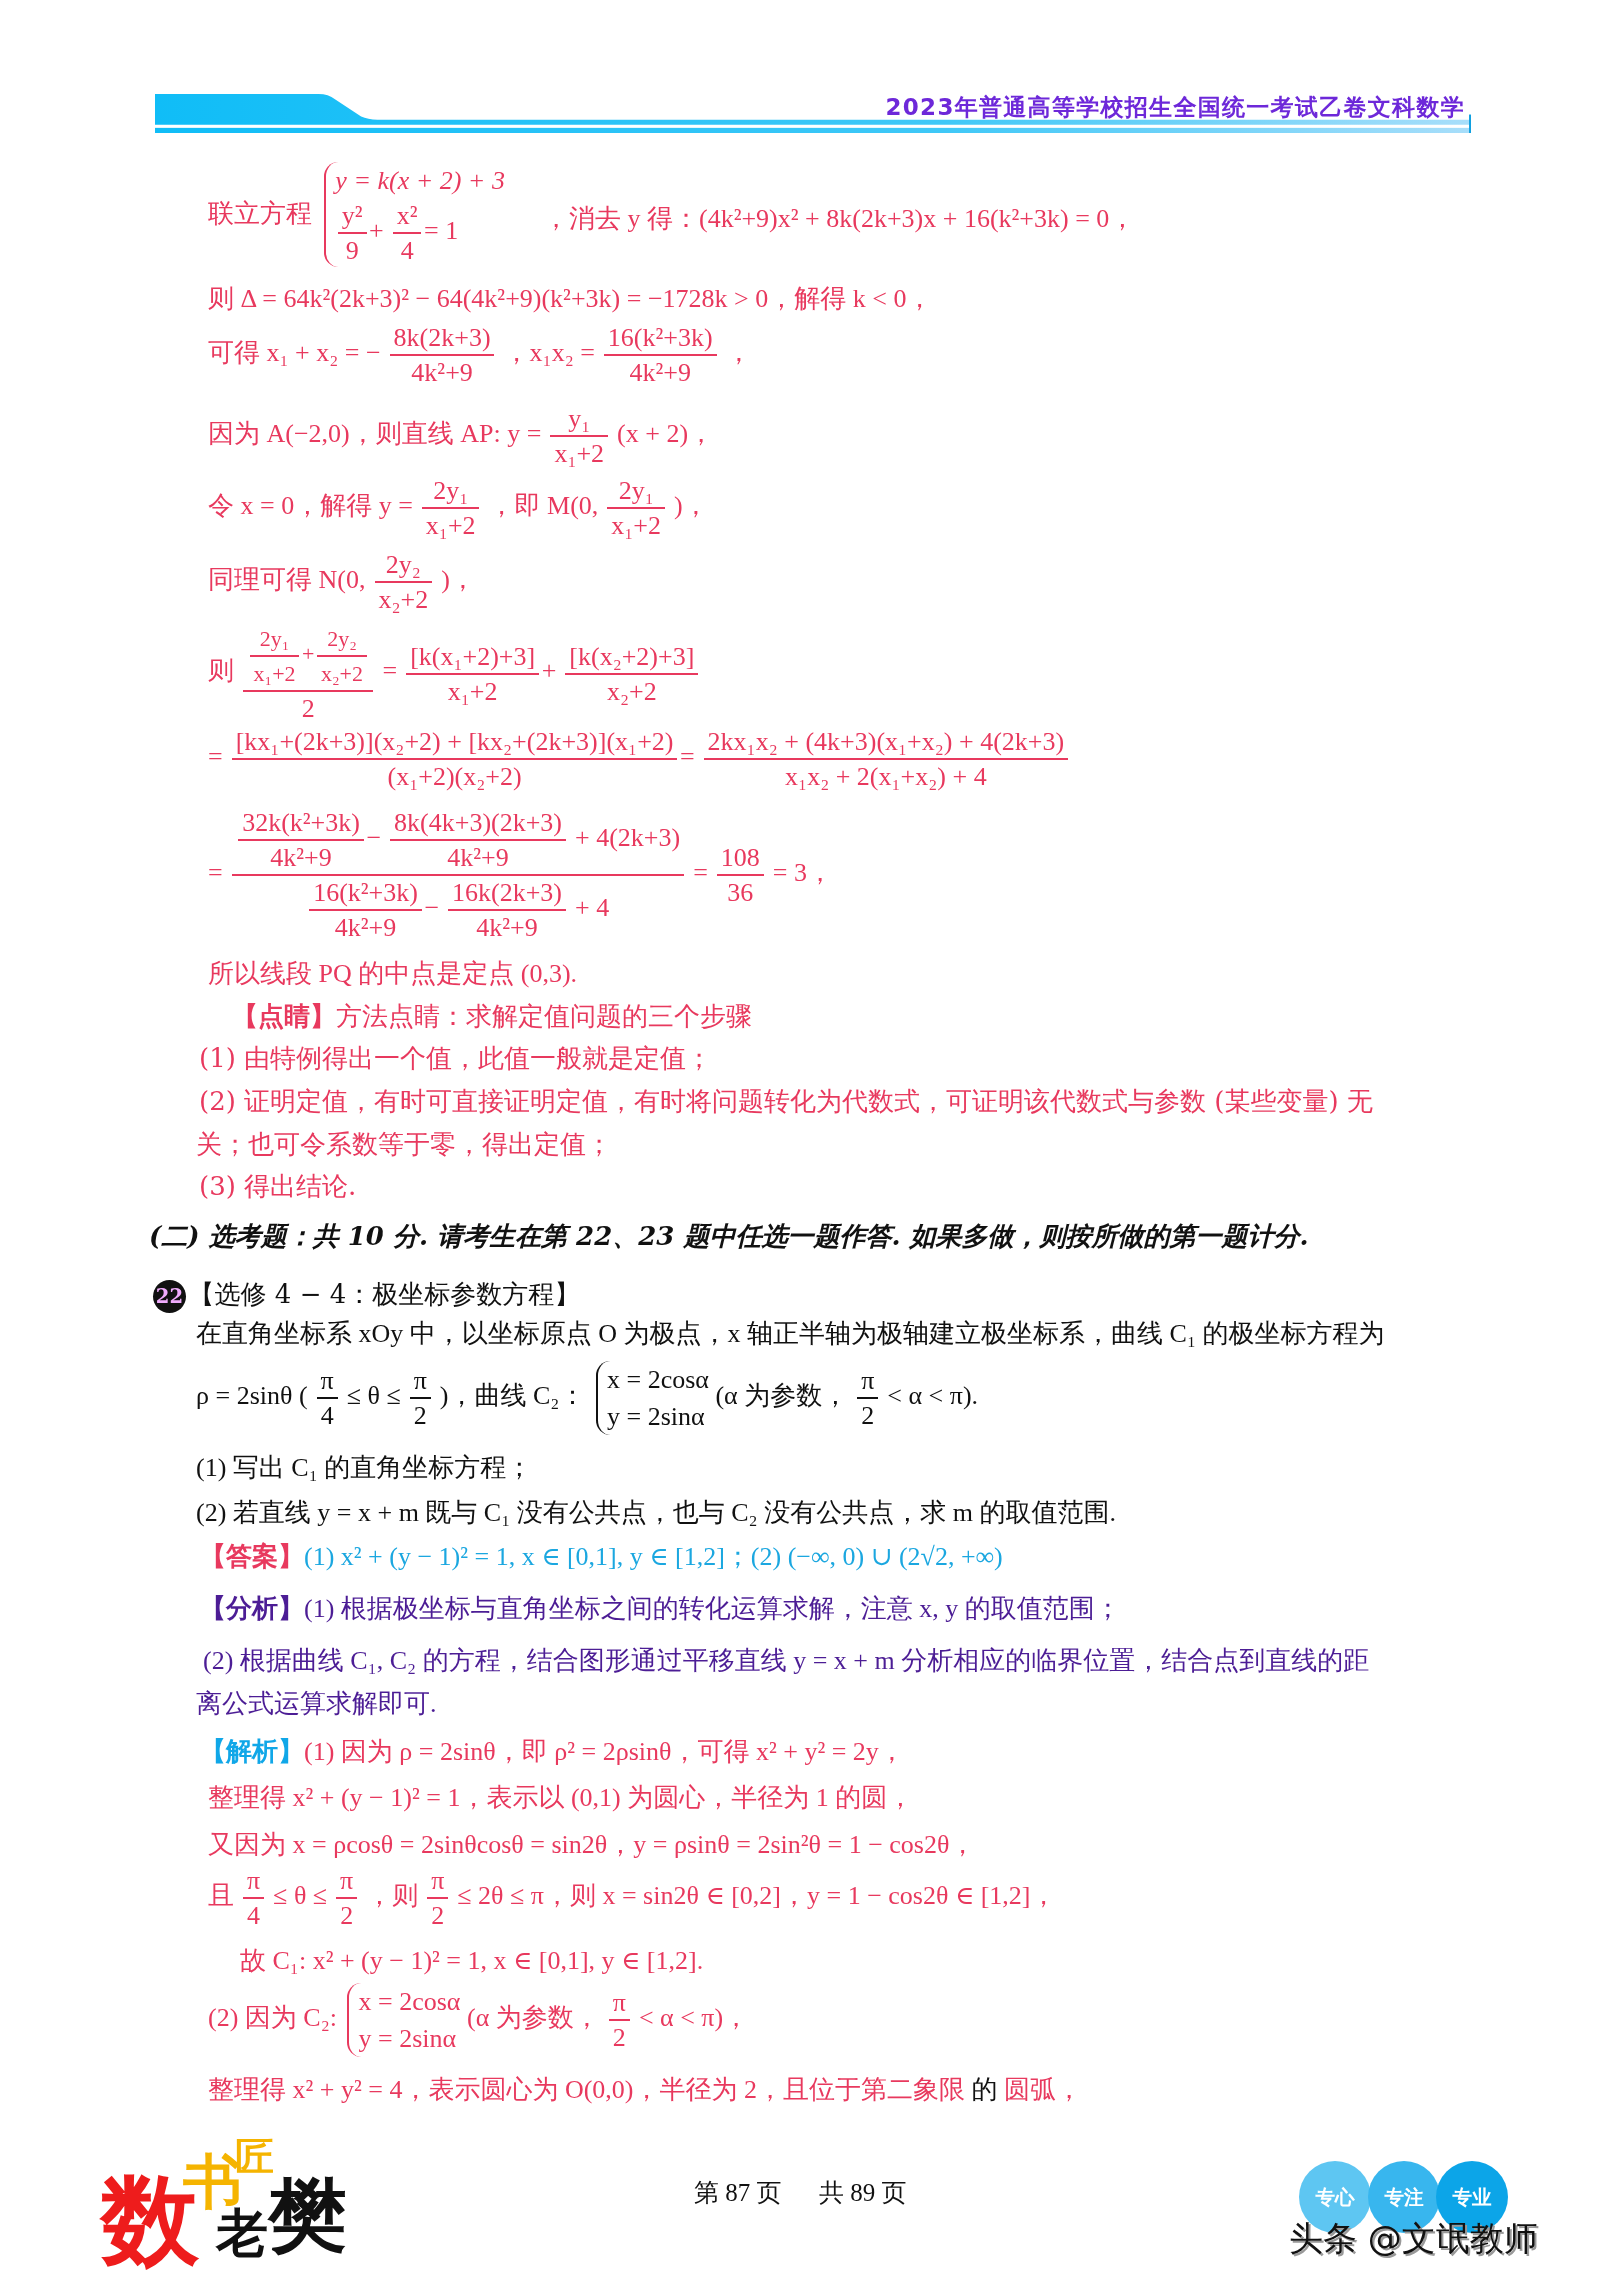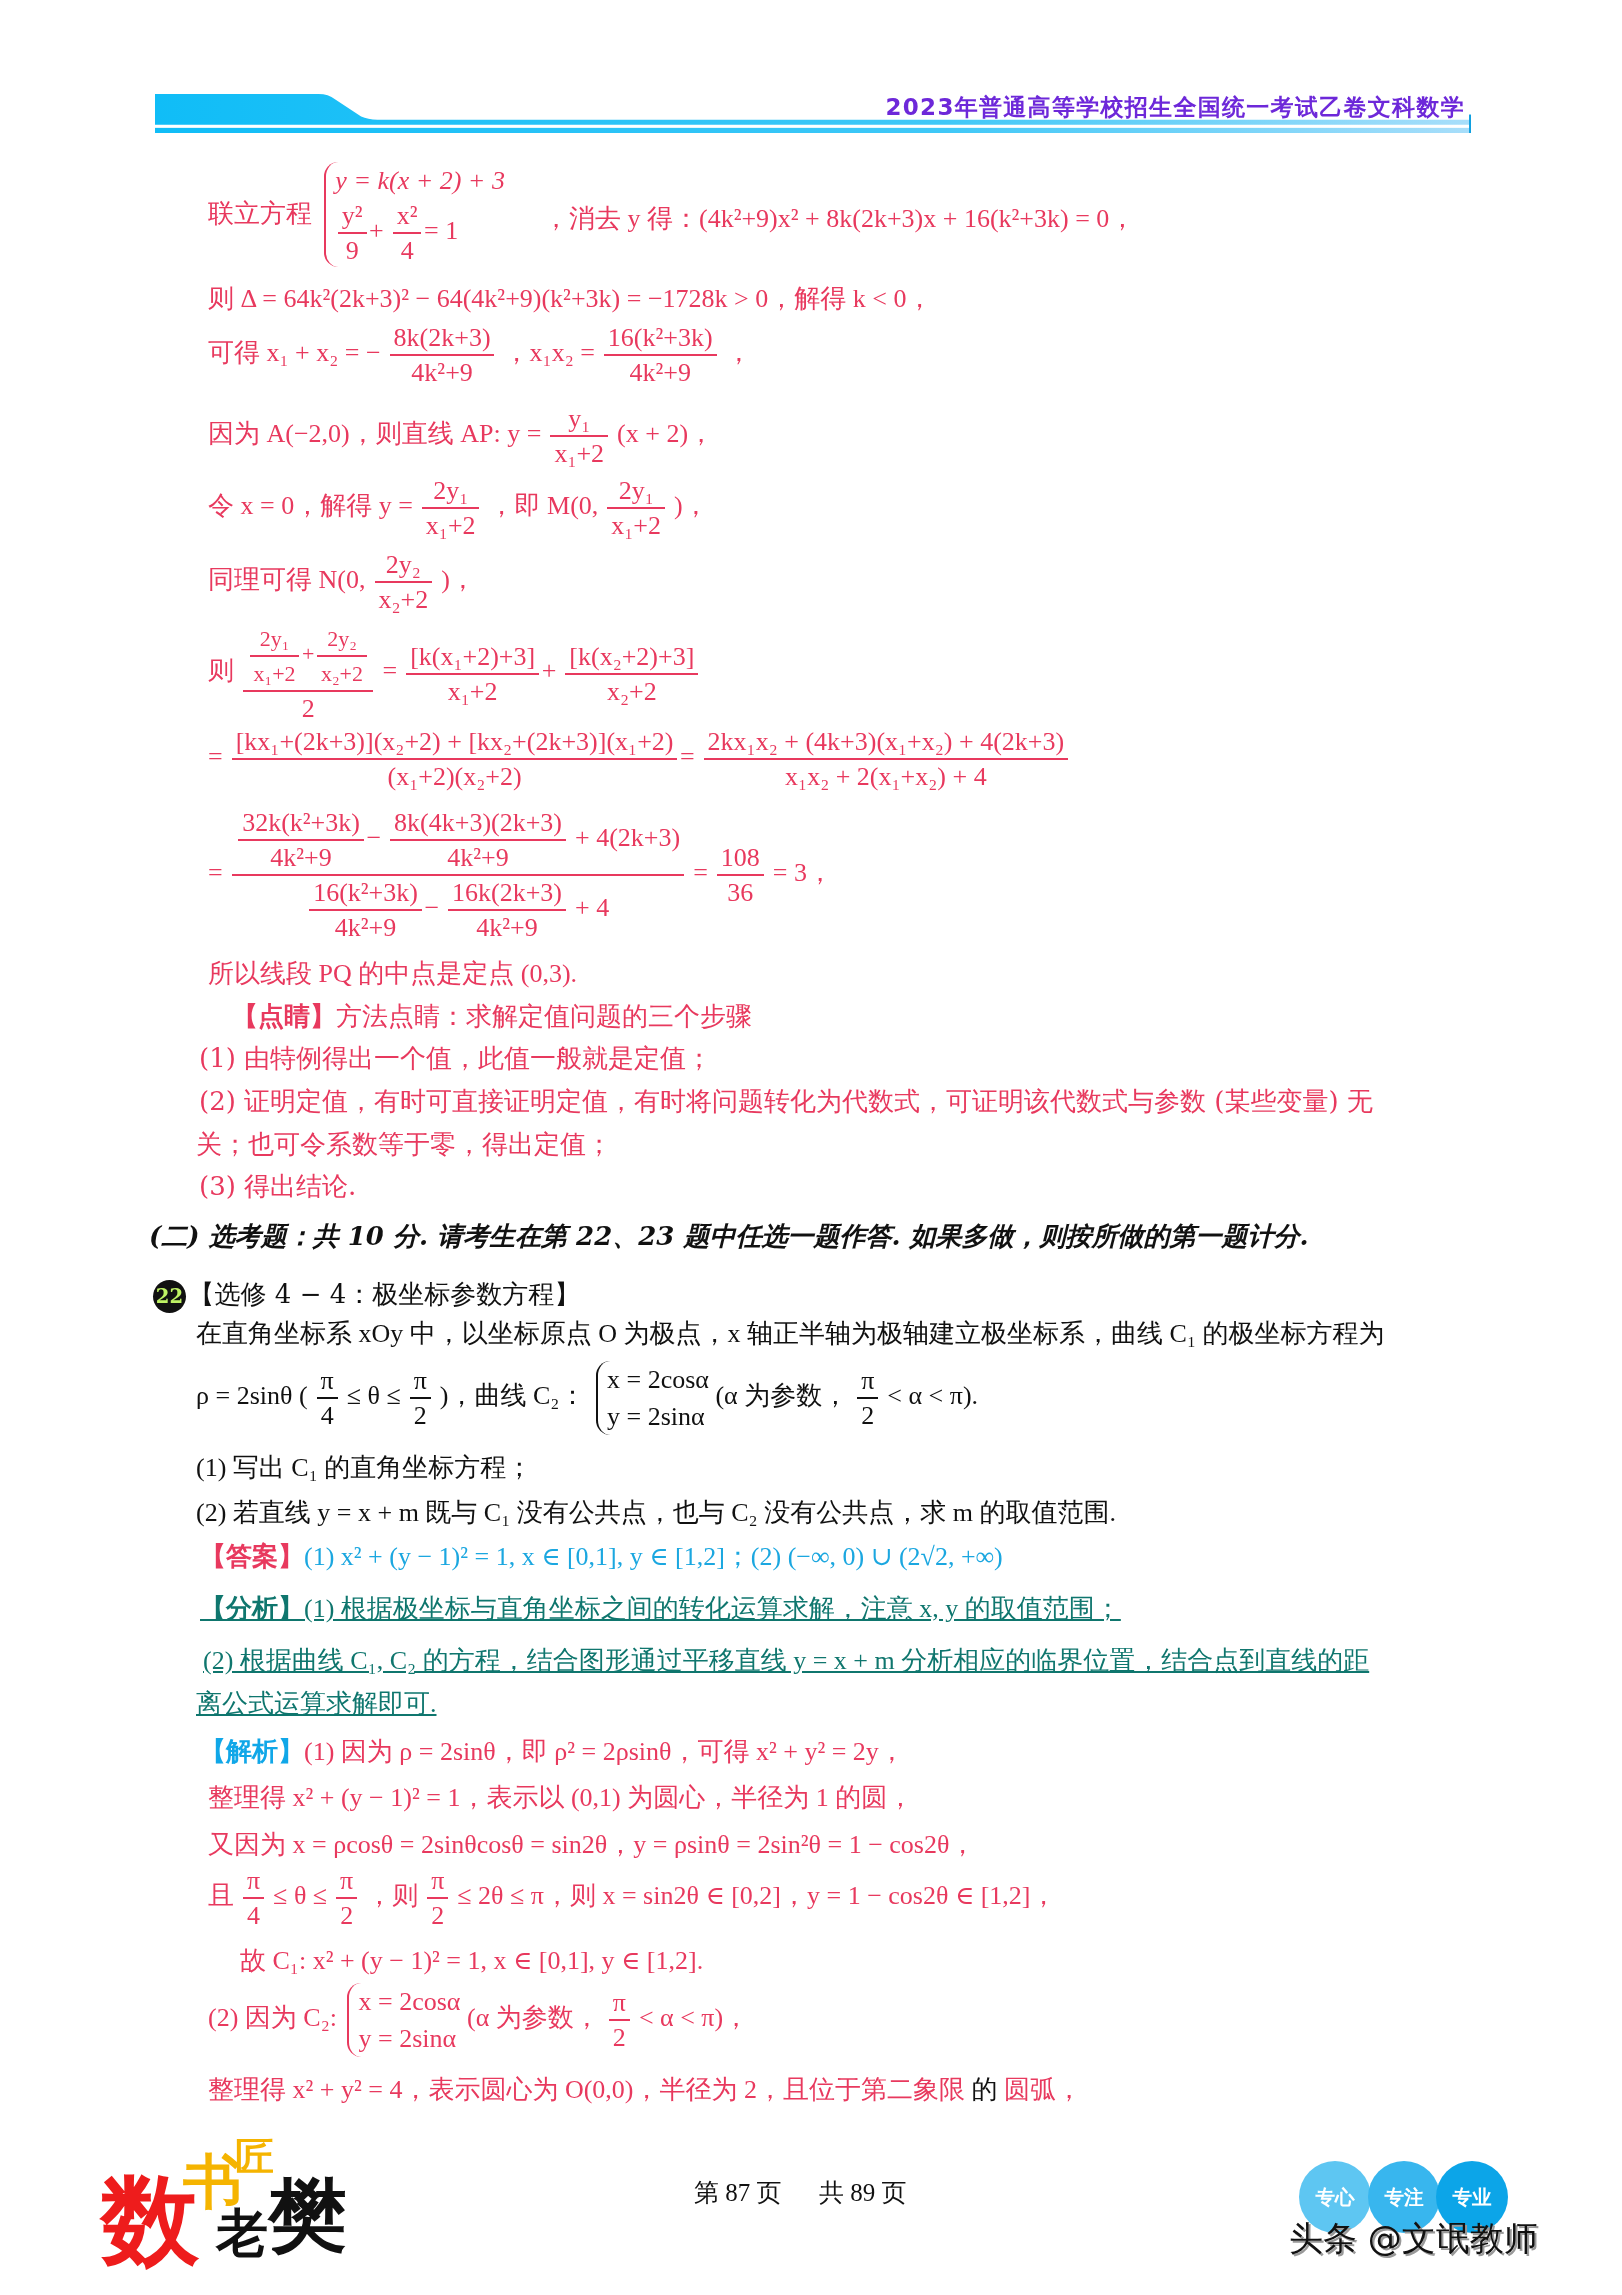--- a/index.html
+++ b/index.html
@@ -2,21 +2,21 @@
 <html style="font-size:10.5px"><head>
 <meta charset="utf-8">
 <style>
   * { margin:0; padding:0; box-sizing:border-box; }
   html, body { width:1623px; height:2295px; background:#ffffff; overflow:hidden; }
   body { position:relative; font-family:"DejaVu Serif","Liberation Serif",serif; }
   .abs { position:absolute; white-space:nowrap; }
   .pink { color:#e8395e; }
   .black { color:#111111; }
   .blue { color:#1ba7e0; }
-  .green { color:#0f766e;text-decoration:underline; }
+  .green { color:#4c1d95; }
   .cyanlab { color:#10a7e8; font-weight:bold; }
   .txt { font-size:26px; line-height:37px; }
   .math { font-family:"Liberation Serif","DejaVu Serif",serif; font-style:normal; }
   i { font-style:italic; }
   .frac { display:inline-block; vertical-align:middle; text-align:center; margin:0 2.6px; }
   .frac > span { display:block; line-height:33px; padding:0 3.9px; }
   .frac > span.num { border-bottom:2px solid currentColor; }
   .brace-sys { display:inline-block; vertical-align:middle; border-left:2px solid currentColor; border-radius:14.4px 0 0 14.4px; padding-left:9.2px; margin-left:3.9px; }
   .brace-sys > span { display:block; line-height:37px; }
 
@@ -24,21 +24,21 @@
   #hdr-bar { position:absolute; left:155px; top:94px; width:1316px; height:39px; }
   #hdr-title { position:absolute; right:158px; top:92px; font-family:"DejaVu Sans","Liberation Sans",sans-serif; font-weight:bold; font-size:23px; color:#6d28d9; letter-spacing:1.3px; }
 
   
   #page-num { position:absolute; left:694px; top:2176px; font-family:"Liberation Serif","DejaVu Serif",serif; font-size:25px; color:#111; }
   #logo { position:absolute; left:101px; top:2143px; width:262px; height:124px; }
   .logo-ch { position:absolute; font-family:"DejaVu Serif",serif; font-weight:bold; }
   .bubble { position:absolute; width:72px; height:72px; border-radius:50%; color:#fff; font-family:"DejaVu Sans",sans-serif; font-weight:bold; font-size:19.6px; display:flex; align-items:center; justify-content:center; }
   #watermark { position:absolute; left:1289px; top:2216px; font-family:"DejaVu Sans",sans-serif; font-size:34px; color:#111; text-shadow:2px 2px 0 #999; }
 
-  .badge22 { display:inline-block; width:33px; height:33px; border-radius:50%; background:#111; color:#bef264; font-weight:bold; font-size:19.6px; line-height:33px; text-align:center; vertical-align:middle; margin-right:2.6px; }
+  .badge22 { display:inline-block; width:33px; height:33px; border-radius:50%; background:#111; color:#f0abfc; font-weight:bold; font-size:19.6px; line-height:33px; text-align:center; vertical-align:middle; margin-right:2.6px; }
 </style>
 </head>
 <body>
 
 <svg id="hdr-bar" viewBox="0 0 2011 76" preserveAspectRatio="none">
   <defs>
     <linearGradient id="hg" x1="0" x2="1" y1="0" y2="0">
       <stop offset="0" stop-color="#10bdf7"></stop>
       <stop offset="0.6" stop-color="#3fc8f7"></stop>
       <stop offset="1" stop-color="#a8defa"></stop>

